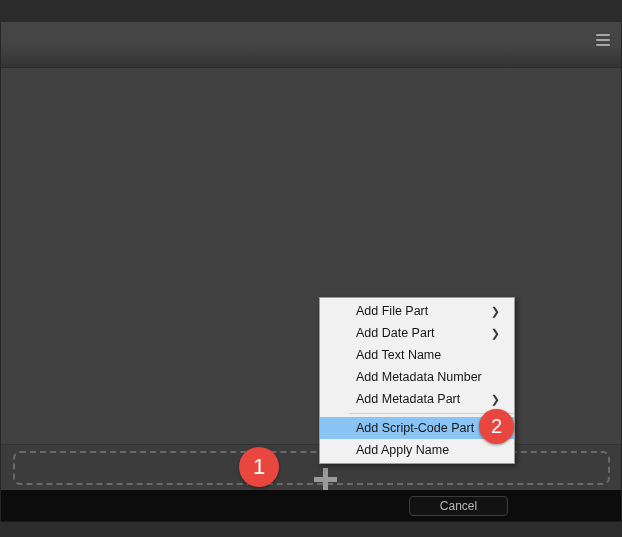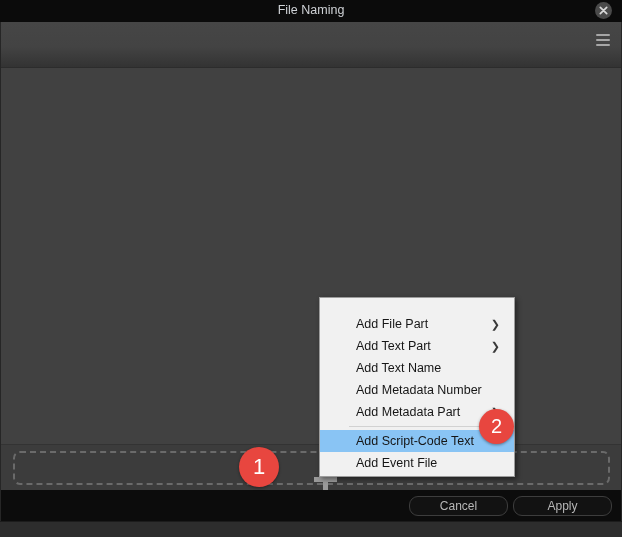--- a/index.html
+++ b/index.html
@@ -161,21 +161,21 @@
   .footer-button {
     position: absolute;
     top: 6px;
     height: 20px;
     line-height: 19px;
     text-align: center;
     color: #b7b7b7;
     font-size: 12px;
     background: #121212;
     border: 1px solid #3d3d3d;
-    border-radius: 9px;
+    border-radius: 4px;
     box-sizing: border-box;
     cursor: pointer;
   }
   #cancel-button { left: 408px; width: 99px; }
   #apply-button  { left: 512px; width: 99px; }
 
   #window-bottom-edge {
     position: absolute;
     left: 0;
     top: 521px;
@@ -187,21 +187,21 @@
 
   
   #context-menu {
     position: absolute;
     left: 319px;
     top: 297px;
     width: 196px;
     background: #f1f1f1;
     border: 1px solid #9c9c9c;
     box-shadow: 2px 2px 5px rgba(0,0,0,0.45);
-    padding: 15px 0 2px 0;
+    padding: 2px 0 2px 0;
     box-sizing: border-box;
     z-index: 40;
   }
   .menu-item {
     position: relative;
     height: 22px;
     line-height: 22px;
     padding-left: 36px;
     color: #161616;
     font-size: 12.5px;
@@ -248,28 +248,20 @@
     width: 35px; height: 35px;
     line-height: 35px;
     font-size: 20px;
   }
 </style>
 </head>
 <body>
 
 <div id="app-window">
 
-  <div id="title-bar">
-    <div id="title-text">File Naming</div>
-    <div id="close-button">
-      <svg width="17" height="17" viewBox="0 0 17 17" aria-hidden="true">
-        <path d="M5.3 5.3 L11.7 11.7 M11.7 5.3 L5.3 11.7" stroke="#d8d8d8" stroke-width="1.7" stroke-linecap="round" fill="none"></path>
-      </svg>
-    </div>
-  </div>
 
   <div id="dialog-body">
 
     <div id="toolbar-strip">
       <div id="hamburger-button">
         <span></span>
         <span></span>
         <span></span>
       </div>
     </div>
@@ -279,32 +271,31 @@
     <div id="drop-zone-area">
       <div id="drop-zone">
         <div id="add-part-button"></div>
       </div>
     </div>
 
   </div>
 
   <div id="footer-bar">
     <div class="footer-button" id="cancel-button">Cancel</div>
-    <div class="footer-button" id="apply-button">Apply</div>
   </div>
 
   <div id="window-bottom-edge"></div>
 
   <div id="context-menu">
       <div class="menu-item"><span>Add File Part</span><span class="menu-chevron">❯</span></div>
-      <div class="menu-item"><span>Add Text Part</span><span class="menu-chevron">❯</span></div>
+      <div class="menu-item"><span>Add Date Part</span><span class="menu-chevron">❯</span></div>
       <div class="menu-item"><span>Add Text Name</span></div>
       <div class="menu-item"><span>Add Metadata Number</span></div>
       <div class="menu-item"><span>Add Metadata Part</span><span class="menu-chevron">❯</span></div>
       <div class="menu-separator"></div>
-      <div class="menu-item is-selected"><span>Add Script-Code Text</span></div>
-      <div class="menu-item"><span>Add Event File</span></div>
+      <div class="menu-item is-selected"><span>Add Script-Code Part</span></div>
+      <div class="menu-item"><span>Add Apply Name</span></div>
     </div>
 
   <div class="step-badge" id="step-badge-1">1</div>
   <div class="step-badge" id="step-badge-2">2</div>
 
 </div>
 
 </body></html>

